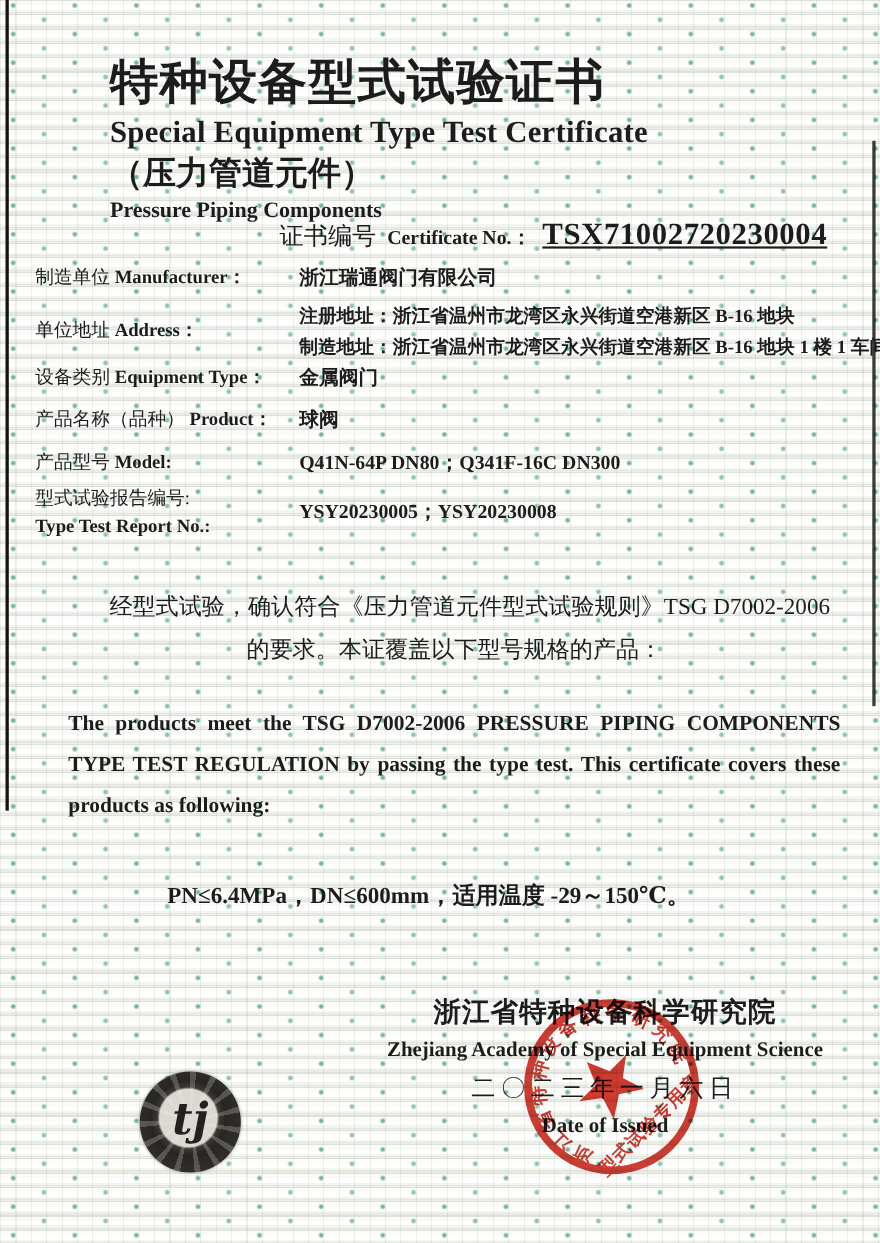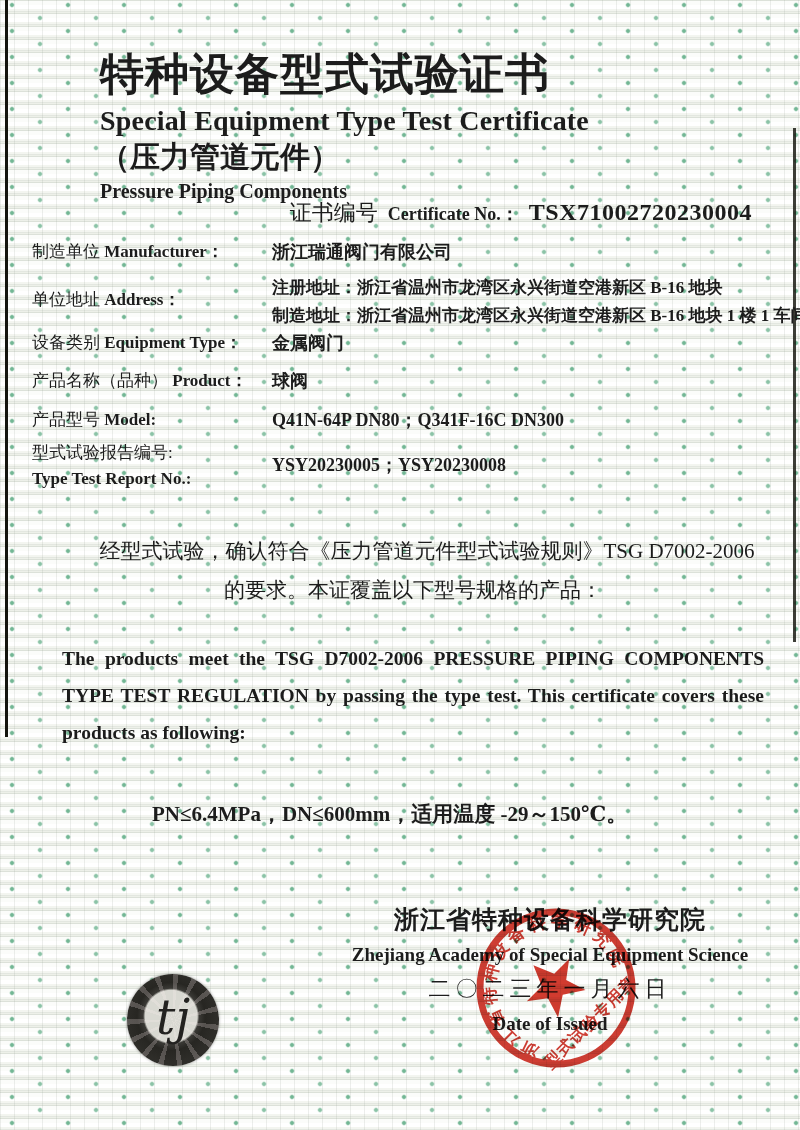--- a/index.html
+++ b/index.html
@@ -19,21 +19,21 @@
   
   .titles{left:100px;top:50px;width:700px;}
   .t-zh{font-size:44px;font-weight:bold;letter-spacing:1px;line-height:1.15;}
   .t-en{font-size:28px;font-weight:bold;margin-top:4px;letter-spacing:.2px;}
   .t-sub-zh{font-size:30px;font-weight:bold;margin-top:0;}
   .t-sub-en{font-size:20px;font-weight:bold;margin-top:2px;}
   
   .certline{top:198px;right:48px;display:flex;align-items:baseline;gap:10px;white-space:nowrap;}
   .certline .zh{font-size:22px;}
   .certline .en{font-size:18px;font-weight:bold;}
-  .certline .no{font-size:24px;font-weight:bold;letter-spacing:.5px;}
+  .certline .no{font-size:28px;font-weight:bold;letter-spacing:.5px;text-decoration:underline;}
   
   .lbl{left:32px;white-space:nowrap;font-size:17px;}
   .lbl .en{font-weight:bold;}
   .val{left:272px;font-size:18px;font-weight:bold;white-space:nowrap;}
   .val.small{font-size:17px;line-height:28px;}
   .lbl.stacked{line-height:26px;}
   .lbl.stacked .en{display:block;font-weight:bold;}
   
   .body-zh{left:62px;top:532px;width:702px;font-size:21px;line-height:39px;text-indent:28px;text-align:center;}
   .body-en{left:62px;top:612px;width:702px;font-size:19.5px;font-weight:bold;line-height:37px;text-align:justify;margin-top:28px;}
@@ -52,21 +52,21 @@
     background:radial-gradient(circle at 48% 46%, #d9d9d2 0 26px, #3a3935 28px, #272622 34px, #2e2d29 46px);
     box-shadow:0 0 3px rgba(0,0,0,.4);
   }
   .holo::after{
     content:"";position:absolute;inset:0;border-radius:50%;
     background:repeating-conic-gradient(rgba(255,240,240,.22) 0 7deg, transparent 7deg 24deg);
   }
   .holo .tj{
     position:absolute;left:0;top:0;width:92px;height:92px;
     display:flex;align-items:center;justify-content:center;
-    font-style:italic;font-weight:normal;font-size:48px;color:#232220;
+    font-style:italic;font-weight:bold;font-size:40px;color:#232220;
     font-family:"DejaVu Serif","Liberation Serif",serif;z-index:2;padding-bottom:6px;box-sizing:border-box;
   }
   
   .edge-left{left:5px;top:0;width:3px;height:737px;background:#14140e;}
   .edge-right{left:793px;top:128px;width:3px;height:514px;background:#1b1b14;opacity:.85;}
 </style>
 </head>
 <body>
 
 <div class="page">

